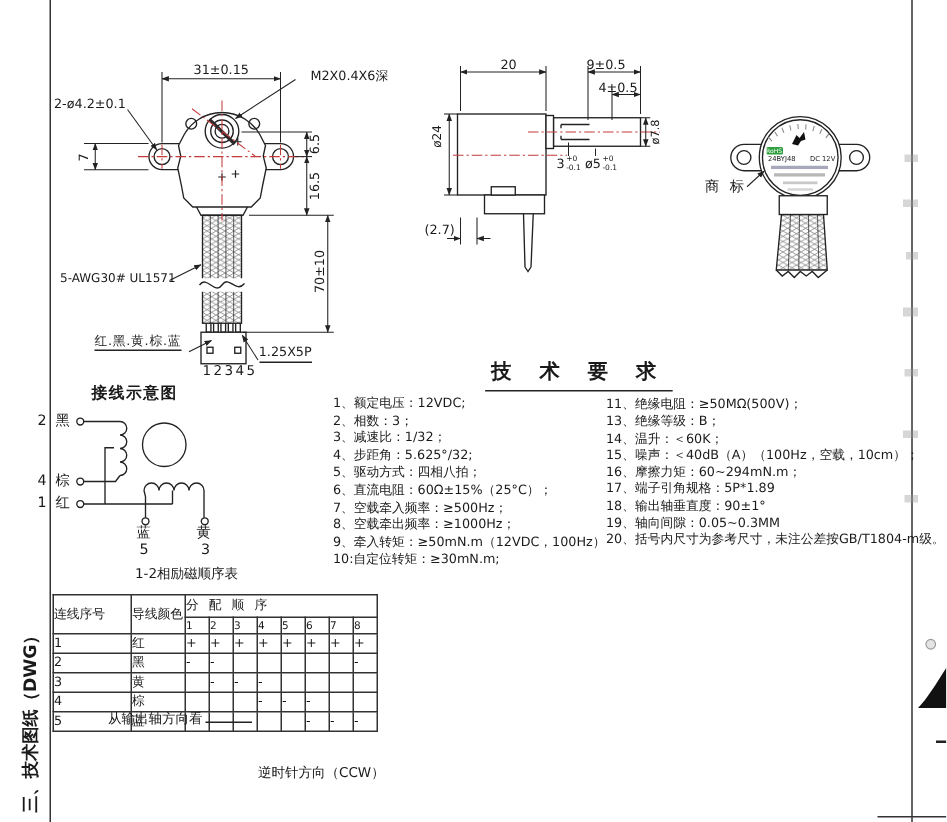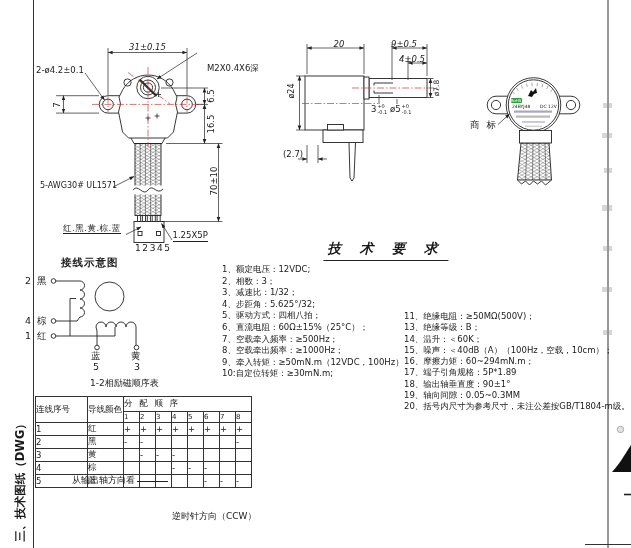--- a/index.html
+++ b/index.html
@@ -1,19 +1,19 @@
 <!DOCTYPE html>
 <html><head>
 <meta charset="utf-8">
 <style>
   html,body{margin:0;padding:0;background:#fff;}
   .page{position:relative;width:631px;height:548px;background:#fff;overflow:hidden;
         font-family:"DejaVu Sans","Liberation Sans",sans-serif;color:#1a1a1a;}
   .t{position:absolute;white-space:nowrap;line-height:1;}
-  .ctr{transform:translateX(-50%);font-style:italic;}
+  .ctr{transform:translateX(-50%);}
   .rot{transform:translate(-50%,-50%) rotate(-90deg);}
   .ul{border-bottom:1px solid #222;padding-bottom:1px;}
   svg{position:absolute;left:0;top:0;}
   .req div{white-space:nowrap;}
   .tol{display:inline-flex;flex-direction:column;justify-content:center;
        font-size:5px;line-height:1.1;vertical-align:middle;margin-left:1px;}
   table.seq{position:absolute;left:35px;top:396px;border-collapse:collapse;
             font-size:8.5px;table-layout:fixed;}
   table.seq td,table.seq th{border:1px solid #333;padding:0;font-weight:normal;
             height:10px;overflow:hidden;}
@@ -197,21 +197,21 @@
         <rect x="603" y="246" width="9" height="5"></rect>
         <rect x="602" y="287" width="10" height="5"></rect>
         <rect x="603" y="330" width="9" height="5"></rect>
       </g>
     </g>
   </svg>
 
   <span class="t rot" style="left:21px;top:480px;font-size:11.5px;font-weight:bold;">三、技术图纸（DWG）</span>
 
   <span class="t ctr" style="left:147.5px;top:42.5px;font-size:8.5px;">31±0.15</span>
-  <span class="t" style="left:195px;top:64px;font-size:8.5px;padding-left:12px;">M2X0.4X6深</span>
+  <span class="t" style="left:195px;top:47px;font-size:8.5px;padding-left:12px;">M2X0.4X6深</span>
   <span class="t" style="left:36px;top:66px;font-size:8.5px;">2-ø4.2±0.1</span>
   <span class="t rot" style="left:57px;top:104.5px;font-size:8.5px;">7</span>
   <span class="t rot" style="left:211px;top:96px;font-size:8.5px;">6.5</span>
   <span class="t rot" style="left:211px;top:124px;font-size:8.5px;">16.5</span>
   <span class="t rot" style="left:214px;top:181px;font-size:8.5px;">70±10</span>
   <span class="t" style="left:40px;top:181.5px;font-size:8px;">5-AWG30# UL1571</span>
   <span class="t ul" style="left:63px;top:223.5px;font-size:8.5px;letter-spacing:0.5px;">红.黑.黄.棕.蓝</span>
   <span class="t ul" style="left:172.5px;top:231px;font-size:8.5px;">1.25X5P</span>
   <span class="t" style="left:135px;top:244px;font-size:9px;letter-spacing:1.6px;">12345</span>
 
@@ -258,21 +258,21 @@
     <div>2、相数：3；</div>
     <div>3、减速比：1/32；</div>
     <div>4、步距角：5.625°/32;</div>
     <div>5、驱动方式：四相八拍；</div>
     <div>6、直流电阻：60Ω±15%（25°C）；</div>
     <div>7、空载牵入频率：≥500Hz；</div>
     <div>8、空载牵出频率：≥1000Hz；</div>
     <div>9、牵入转矩：≥50mN.m（12VDC，100Hz）</div>
     <div>10:自定位转矩：≥30mN.m;</div>
   </div>
-  <div class="t req" style="left:404px;top:265px;font-size:8.5px;line-height:11.3px;margin-top:46px;">
+  <div class="t req" style="left:404px;top:265px;font-size:8.5px;line-height:11.3px;">
     <div>11、绝缘电阻：≥50MΩ(500V)；</div>
     <div>13、绝缘等级：B；</div>
     <div>14、温升：＜60K；</div>
     <div>15、噪声：＜40dB（A）（100Hz，空载，10cm）；</div>
     <div>16、摩擦力矩：60~294mN.m；</div>
     <div>17、端子引角规格：5P*1.89</div>
     <div>18、输出轴垂直度：90±1°</div>
     <div>19、轴向间隙：0.05~0.3MM</div>
     <div>20、括号内尺寸为参考尺寸，未注公差按GB/T1804-m级。</div>
   </div>

